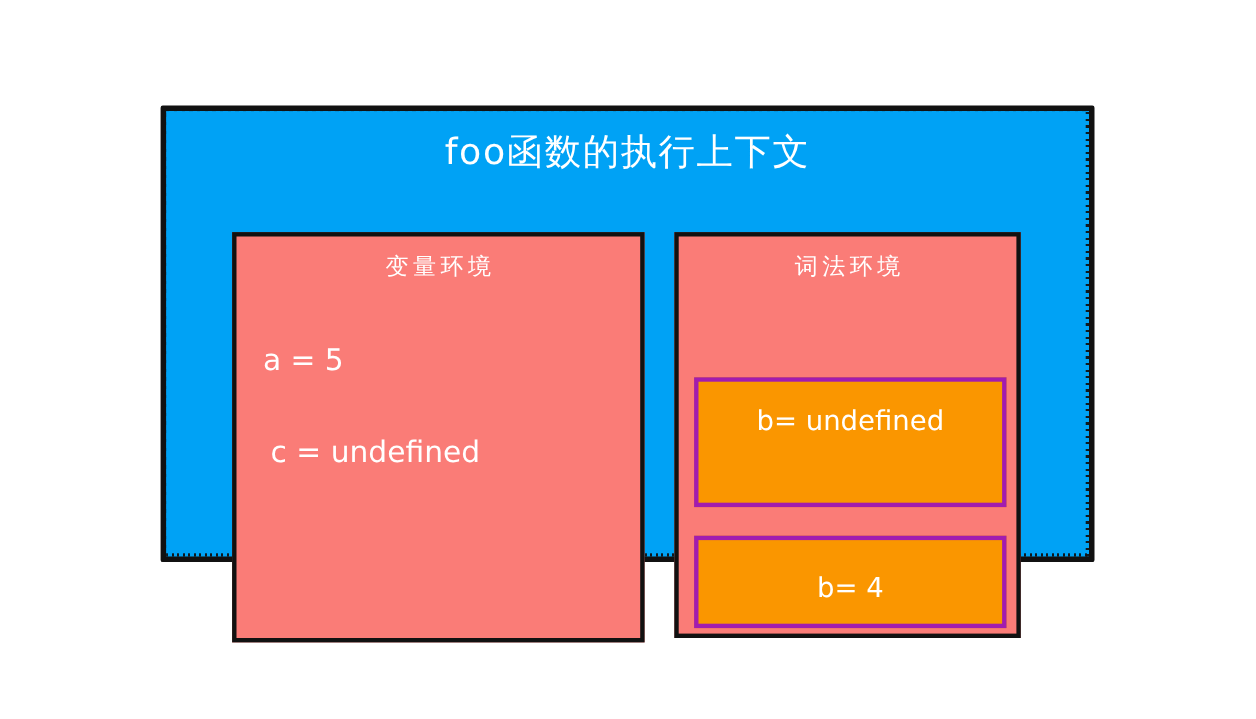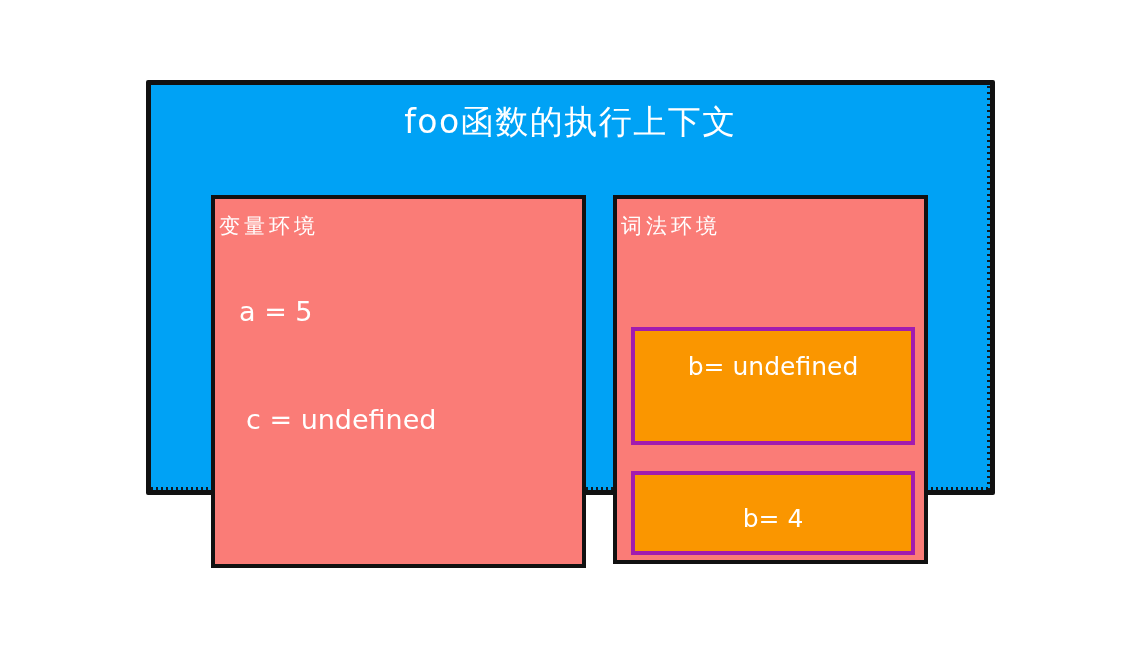--- a/index.html
+++ b/index.html
@@ -19,21 +19,21 @@
     position: relative;
     width: 1142px;
     height: 654px;
     background: #ffffff;
   }
 
   
   .ec-container {
     position: absolute;
     left: 146px;
-    top: 80px;
+    top: 96px;
     width: 849px;
     height: 415px;
     background: #00A2F5;
     box-sizing: border-box;
     border: 5px solid #111111;
     border-radius: 2px;
     text-decoration: underline;
   }
   
   .ec-container::before {
@@ -93,21 +93,21 @@
     top: 110px;
     width: 315px;
     height: 369px;
   }
 
   .env-title {
     position: absolute;
     left: 0;
     top: 14px;
     width: 100%;
-    text-align: left;
+    text-align: center;
     color: #ffffff;
     font-size: 21px;
     line-height: 26px;
     letter-spacing: 4px;
     text-indent: 4px;
     white-space: nowrap;
   }
 
   
   .var-list {
@@ -116,21 +116,21 @@
     top: 96px;
     right: 10px;
   }
   .var-row {
     color: #ffffff;
     font-size: 27px;
     line-height: 34px;
     white-space: nowrap;
   }
   .var-row.row-a { margin-left: 2px; }
-  .var-row.row-c { margin-top: 74px; margin-left: 9px; }
+  .var-row.row-c { margin-top: 50px; margin-left: 9px; }
 
   
   .lex-block {
     position: absolute;
     background: #FA9600;
     box-sizing: border-box;
     border: 4px solid #a21caf;
     color: #ffffff;
     text-align: center;
   }

